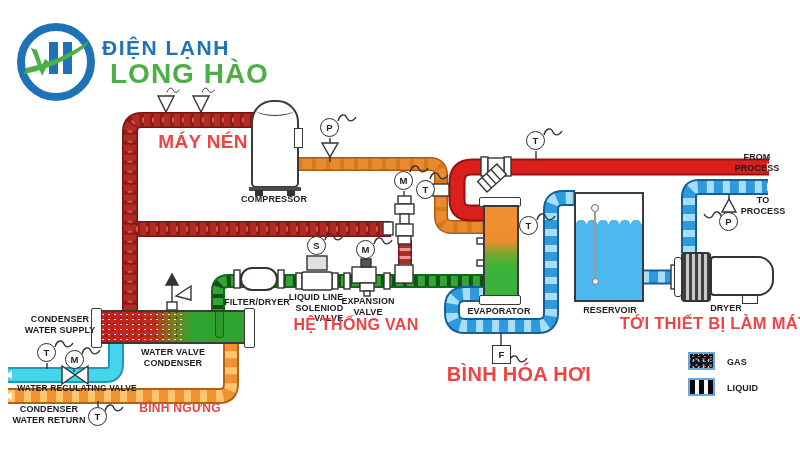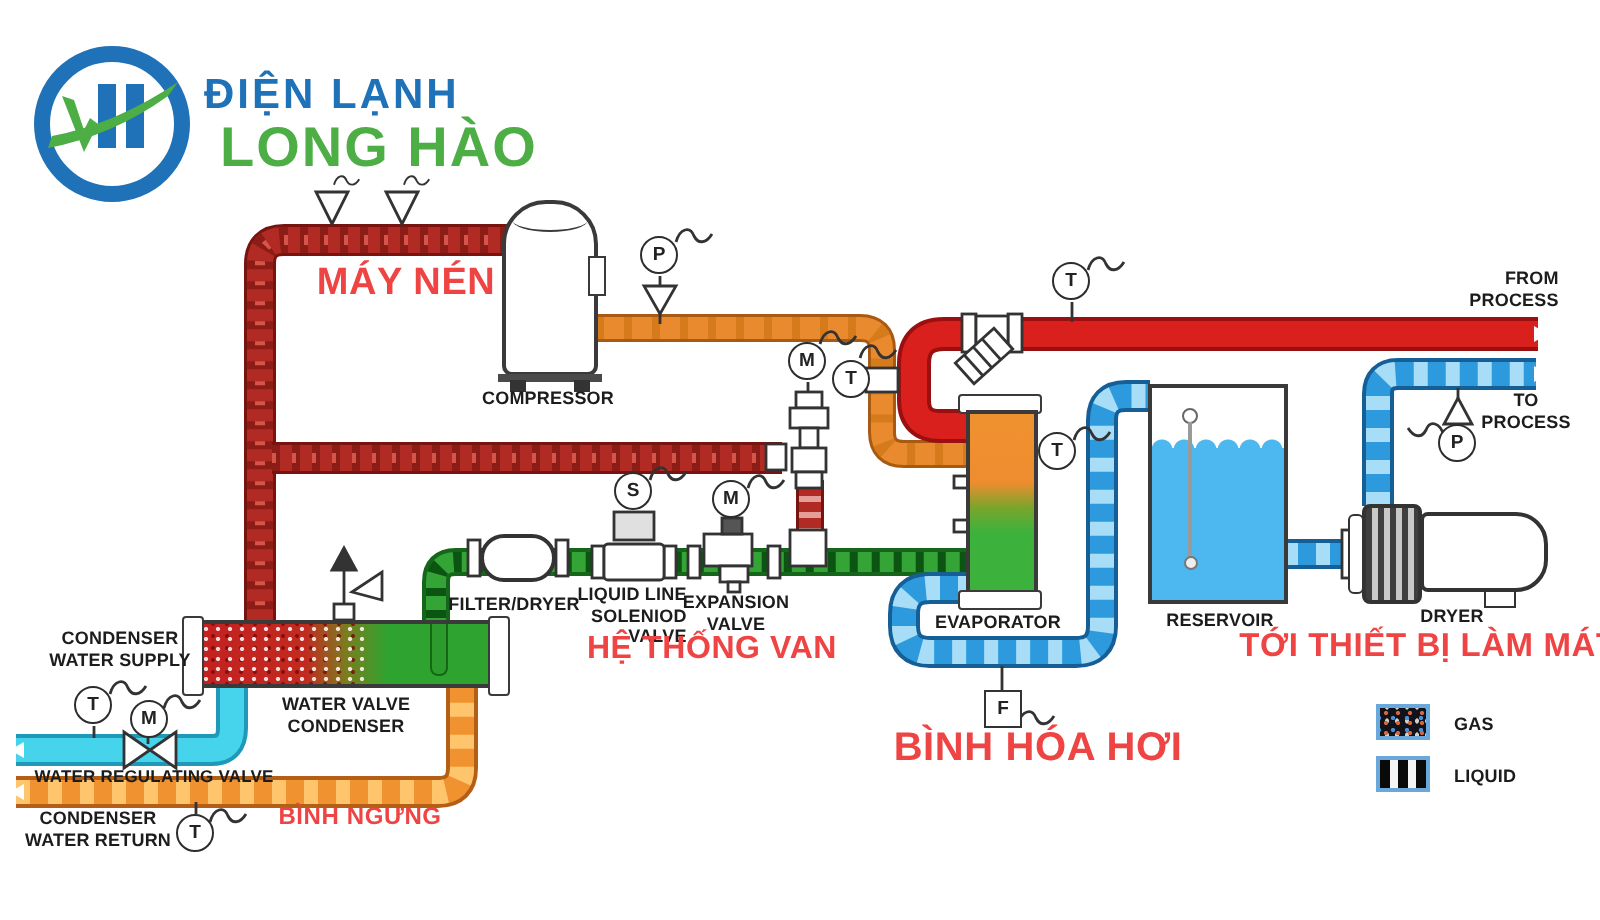--- a/index.html
+++ b/index.html
@@ -282,21 +282,21 @@
   <div class="lbl" style="left:173px;top:347px;">WATER VALVE
 CONDENSER</div>
   <div class="lbl" style="left:60px;top:314px;">CONDENSER
 WATER SUPPLY</div>
   <div class="lbl" style="left:77px;top:383px;font-size:8.5px;">WATER REGULATING VALVE</div>
   <div class="lbl" style="left:49px;top:404px;">CONDENSER
 WATER RETURN</div>
   <div class="lbl" style="left:499px;top:306px;">EVAPORATOR</div>
   <div class="lbl" style="left:610px;top:305px;">RESERVOIR</div>
   <div class="lbl" style="left:726px;top:303px;">DRYER</div>
-  <div class="lbl" style="left:757px;top:134px;text-align:right;">FROM PROCESS</div>
+  <div class="lbl" style="left:757px;top:152px;">FROM PROCESS</div>
   <div class="lbl" style="left:763px;top:195px;">TO PROCESS</div>
 
   <div class="vlbl" style="left:203px;top:131px;font-size:19px;">MÁY NÉN</div>
   <div class="vlbl" style="left:356px;top:316px;font-size:16px;">HỆ THỐNG VAN</div>
   <div class="vlbl" style="left:180px;top:401px;font-size:12px;">BÌNH NGƯNG</div>
   <div class="vlbl" style="left:519px;top:363px;font-size:20px;">BÌNH HÓA HƠI</div>
   <div class="vlbl" style="left:714px;top:314px;font-size:16.5px;">TỚI THIẾT BỊ LÀM MÁT</div>
 
 </div>
 

